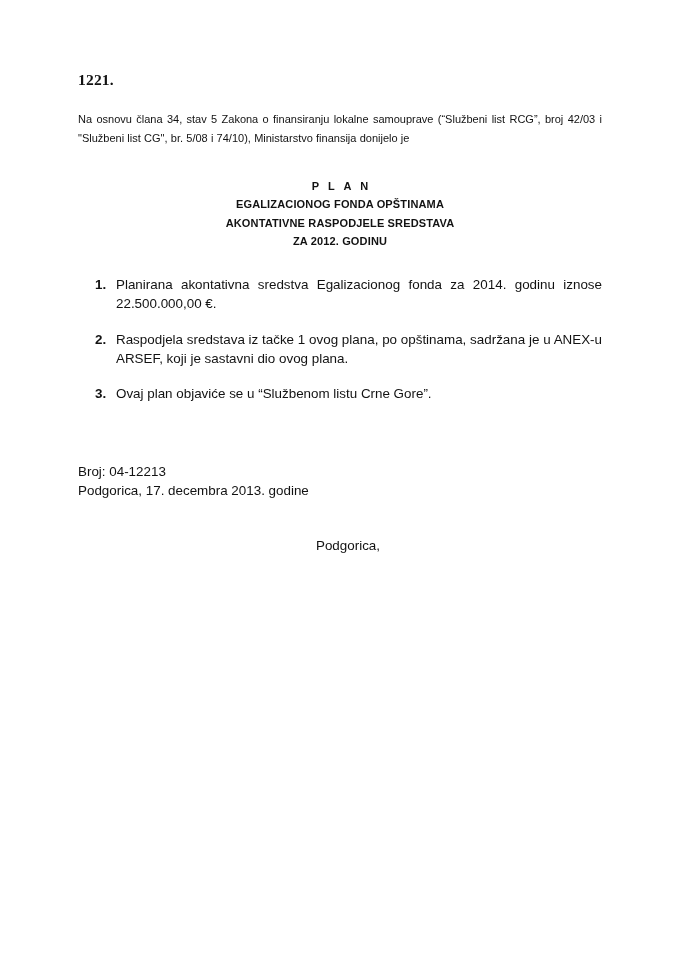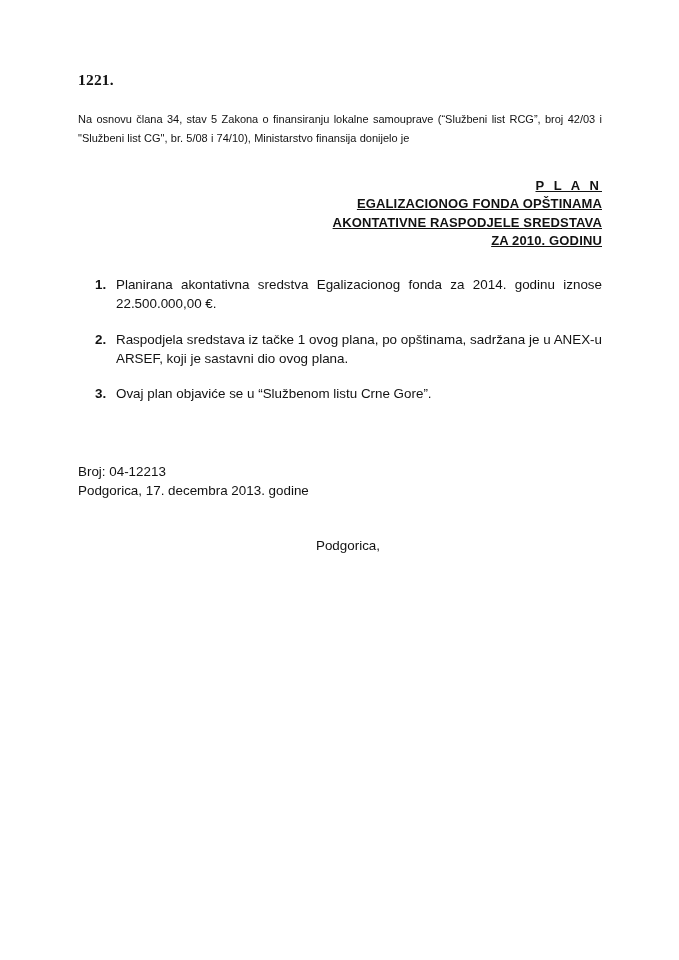--- a/index.html
+++ b/index.html
@@ -41,26 +41,25 @@
     padding-top: 22px;
     font-size: 11px;
     line-height: 19.3px;
     text-align: justify;
     text-justify: inter-word;
     word-spacing: 0.2px;
   }
 
   
   .heading-block {
-    text-align: right;
+    text-align: center;
     padding-top: 28px;
     font-weight: bold;
-    font-size: 13px;
+    font-size: 11px;
     line-height: 18.6px;
-    text-decoration: underline;
   }
   .heading-block .plan-line {
     letter-spacing: 3.1px;
     padding-left: 3px;
   }
   .heading-block .h-line {
     letter-spacing: 0.15px;
   }
 
   
@@ -121,21 +120,21 @@
   <div class="content">
 
     <div class="act-number">1221.</div>
 
     <p class="intro">Na osnovu člana 34, stav 5 Zakona o finansiranju lokalne samouprave  (“Službeni list RCG”, broj 42/03   i "Službeni list CG", br. 5/08 i 74/10), Ministarstvo finansija donijelo je</p>
 
     <div class="heading-block">
       <div class="plan-line">P L A N</div>
       <div class="h-line">EGALIZACIONOG FONDA OPŠTINAMA</div>
       <div class="h-line">AKONTATIVNE RASPODJELE SREDSTAVA</div>
-      <div class="h-line">ZA 2010. GODINU</div>
+      <div class="h-line">ZA 2012. GODINU</div>
     </div>
 
     <div class="list">
 
       <div class="list-item">
         <div class="num">1.</div>
         <div class="body">Planirana akontativna sredstva Egalizacionog fonda za 2014. godinu  iznose 22.500.000,00 €.</div>
       </div>
 
       <div class="list-item">

